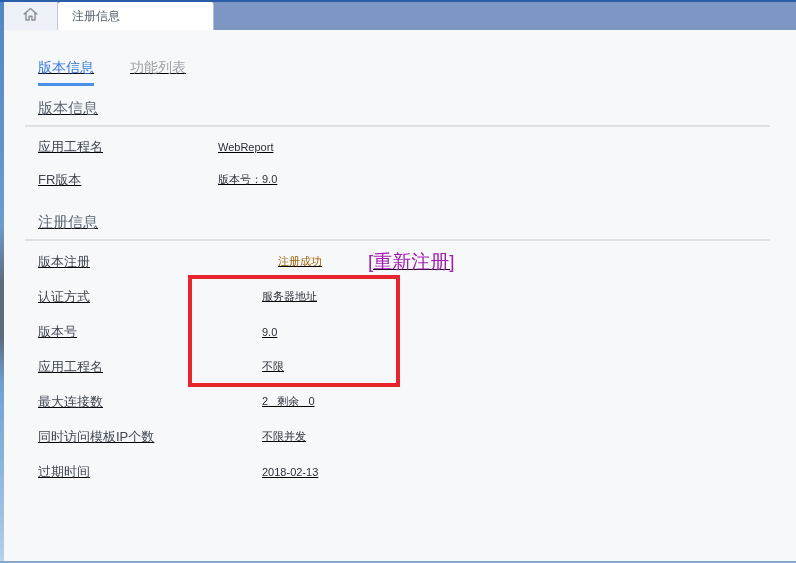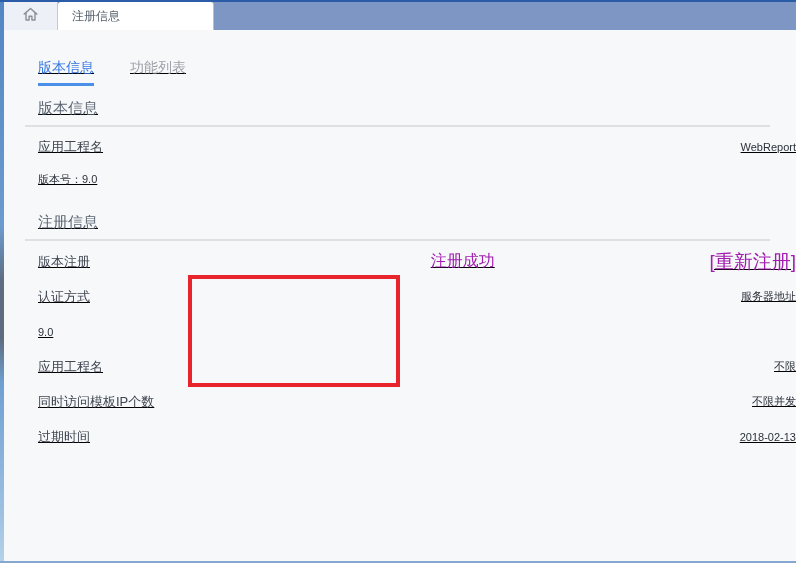--- a/index.html
+++ b/index.html
@@ -50,26 +50,26 @@
     font-size:14px; line-height:14px; padding-bottom:9px;
     color:#9b9fa6; cursor:pointer; border-bottom:3px solid transparent;
   }
   .subtab + .subtab { margin-left:36px; }
   .subtab.active { color:#3377e0; border-bottom-color:#4a90e8; }
 
   .section-title { margin:14px 0 0 34px; font-size:15px; line-height:15px; color:#5c6673; }
   .divider { height:2px; background:#dee0e4; margin:10px 26px 0 21px; }
 
   .rows { margin-top:3px; }
-  .row { display:flex; align-items:center; padding-left:34px;justify-content:space-between; }
+  .row { display:flex; align-items:center; padding-left:34px; }
   .rows.s1 .row { height:33px; }
   .rows.s2 .row { height:35px;gap:44px; }
   .row .lbl { width:180px; flex:0 0 180px; font-size:13px; color:#3f4650; }
   .row .val { font-size:11px; color:#2b3139; white-space:pre; }
-  .val-status { font-size:16px; color:#a21caf; white-space:pre; }
+  .val-status { font-size:11px; color:#a16207; white-space:pre;margin-left:16px; }
   .val-link { font-size:19px; color:#a21caf; cursor:pointer; margin-left:2px; white-space:pre; }
 
   
   .red-box {
     position:absolute; left:188px; top:275px; width:212px; height:112px;
     border:4px solid #e8252d; z-index:10; pointer-events:none;
   }
 </style>
 </head>
 <body>
@@ -98,42 +98,48 @@
     </div>
 
     <div class="section-title">版本信息</div>
     <div class="divider"></div>
     <div class="rows s1">
       <div class="row">
         <span class="lbl">应用工程名</span>
         <span class="val">WebReport</span>
       </div>
       <div class="row">
+        <span class="lbl">FR版本</span>
         <span class="val">版本号：9.0</span>
       </div>
     </div>
 
     <div class="section-title" style="margin-top:18px;">注册信息</div>
     <div class="divider"></div>
     <div class="rows s2">
       <div class="row">
         <span class="lbl">版本注册</span>
         <span class="val-status">注册成功</span>
         <span class="val-link">[重新注册]</span>
       </div>
       <div class="row">
         <span class="lbl">认证方式</span>
         <span class="val">服务器地址</span>
       </div>
       <div class="row">
+        <span class="lbl">版本号</span>
         <span class="val">9.0</span>
       </div>
       <div class="row">
         <span class="lbl">应用工程名</span>
         <span class="val">不限</span>
+      </div>
+      <div class="row">
+        <span class="lbl">最大连接数</span>
+        <span class="val">2   剩余   0</span>
       </div>
       <div class="row">
         <span class="lbl">同时访问模板IP个数</span>
         <span class="val">不限并发</span>
       </div>
       <div class="row">
         <span class="lbl">过期时间</span>
         <span class="val">2018-02-13</span>
       </div>
     </div>

